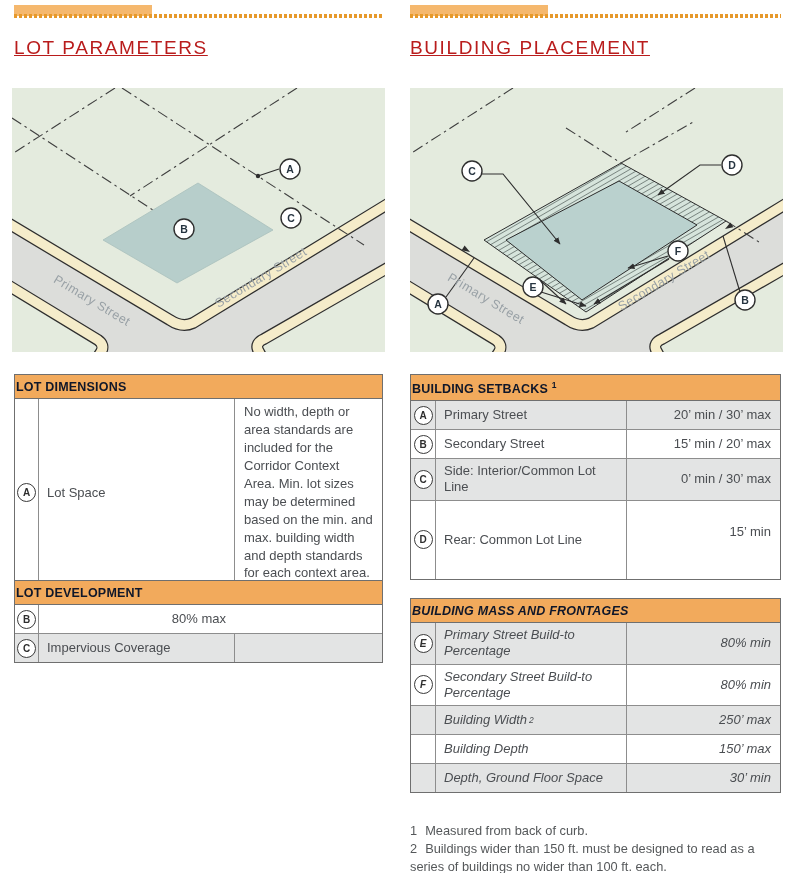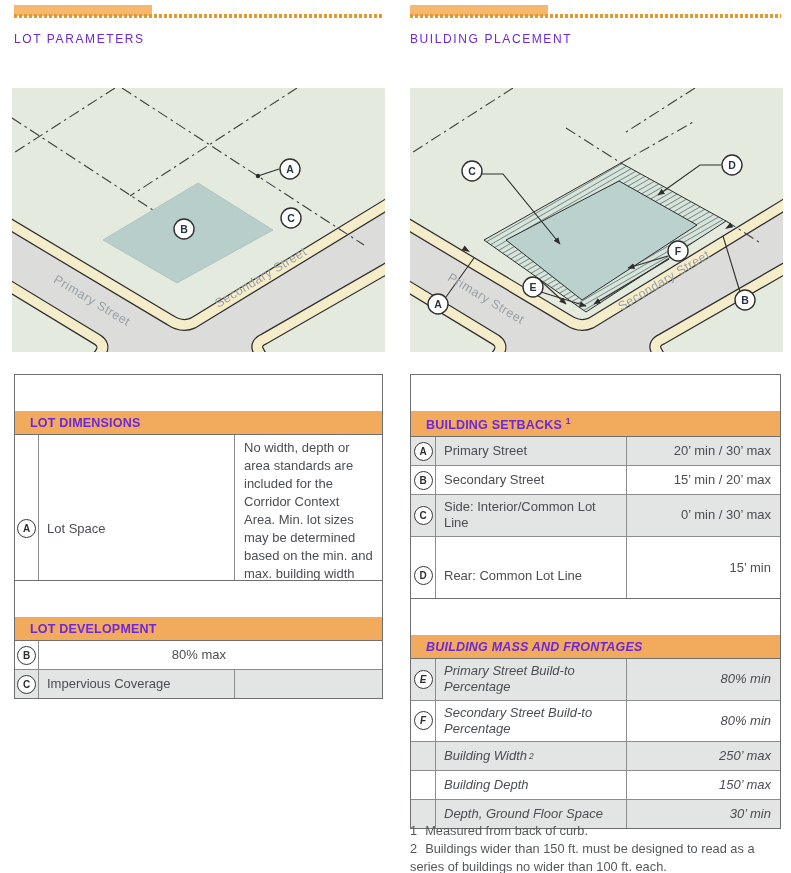--- a/index.html
+++ b/index.html
@@ -10,31 +10,31 @@
   .col { position:absolute; top:0; height:873px; }
   #col-left  { left:14px;  width:369px; }
   #col-right { left:410px; width:371px; }
 
   
   .deco { position:absolute; top:5px; left:0; right:0; height:15px; }
   .deco .solid { position:absolute; top:0; left:0; width:138px; height:11px; background:#f5b86e; }
   .deco .dots  { position:absolute; top:9px; left:0; right:0; height:4px;
     background:repeating-linear-gradient(90deg,#e6992b 0,#e6992b 3px,rgba(0,0,0,0) 3px,rgba(0,0,0,0) 5px); }
 
-  .section-title { position:absolute; top:24px; left:0; font-size:12px; letter-spacing:1.6px;
-    color:#6d28d9; font-weight:400; white-space:nowrap; }
+  .section-title { position:absolute; top:24px; left:0; font-size:19px; letter-spacing:1.6px;
+    color:#b91c1c; font-weight:400; white-space:nowrap;text-decoration:underline; }
 
   .diagram { position:absolute; top:88px; }
   #col-left  .diagram { left:-2px; }
   #col-right .diagram { left:0; }
 
   
   .tbl { position:absolute; left:0; right:0; border:1px solid #6f6f6f; font-size:13px; background:#fff; }
-  .tbl-title { background:#f2aa5c; color:#6d28d9; font-weight:bold; font-size:12.5px;
-    padding:5px 9px 4px 15px; border-bottom:1px solid #6f6f6f; letter-spacing:.2px;margin-top:36px; }
+  .tbl-title { background:#f2aa5c; color:#0f172a; font-weight:bold; font-size:12.5px;
+    padding:5px 9px 4px 1px; border-bottom:1px solid #6f6f6f; letter-spacing:.2px; }
   .tbl-title sup { font-size:8.5px; }
   .trow { display:grid; border-bottom:1px solid #8d8d8d; background:#fff; }
   .trow:last-child { border-bottom:none; }
   .trow.gray { background:#e3e4e4; }
   #col-left  .trow { grid-template-columns:24px 196px 1fr; }
   #col-right .trow { grid-template-columns:25px 191px 1fr; }
   .cell-key   { border-right:1px solid #8d8d8d; display:flex; align-items:center; justify-content:center; }
   .cell-label { border-right:1px solid #8d8d8d; padding:4px 8px; display:flex; align-items:center; line-height:1.25; }
   .cell-label sup { font-size:8.5px; margin-left:2px; }
   .cell-value { padding:4px 9px; display:flex; align-items:center; justify-content:flex-end;

